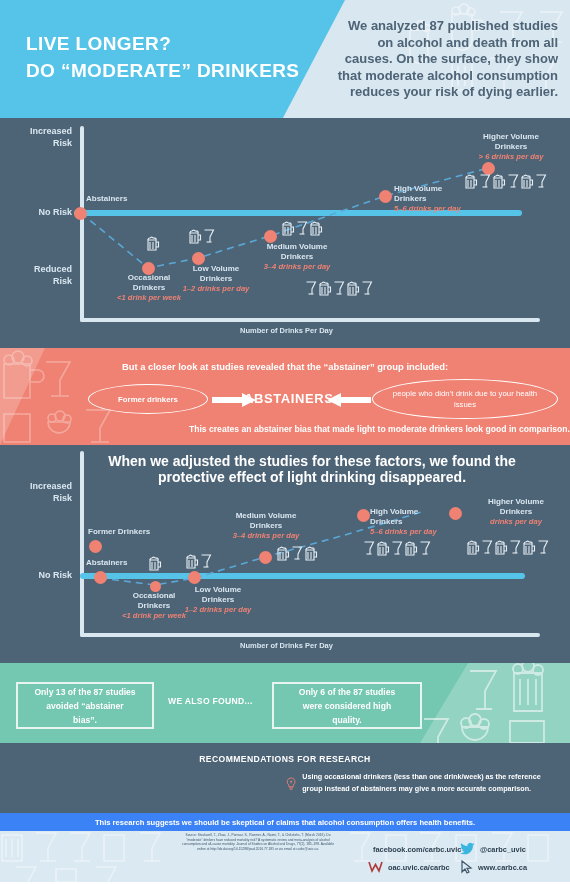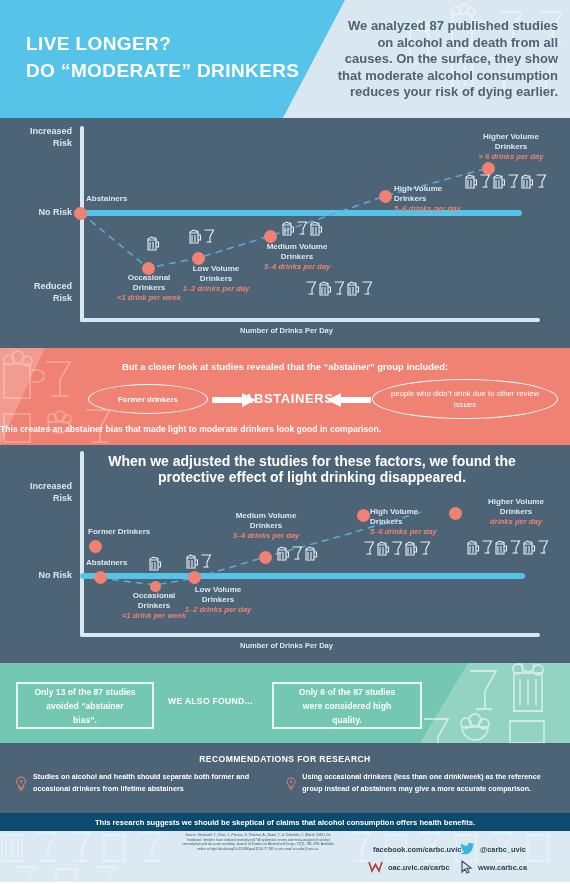--- a/index.html
+++ b/index.html
@@ -88,21 +88,21 @@
   .salmon-tint {
     position: absolute; left: 0; top: 0; width: 100px; height: 97px;
     background: rgba(255,255,255,0.20);
     clip-path: polygon(0 0, 45% 0, 0 100%);
   }
   .salmon-head {
     position: absolute; left: 0; top: 13px; width: 570px; text-align: center;
     color: #ffffff; font-size: 9.4px; font-weight: bold;
   }
   .salmon-foot {
-    position: absolute; left: 0; top: 76px; width: 570px; text-align: left;
+    position: absolute; left: 0; top: 76px; width: 570px; text-align: right;
     color: #ffffff; font-size: 8.6px; font-weight: bold;
   }
   .ellipse {
     position: absolute; border: 1.6px solid #ffffff; border-radius: 50%;
     display: flex; align-items: center; justify-content: center;
     color: #ffffff; text-align: center; line-height: 11px;
   }
   .abst-word {
     position: absolute; color: #ffffff; font-size: 13px; font-weight: bold;
     letter-spacing: 0.6px;
@@ -138,21 +138,21 @@
     position: absolute; left: 0; top: 11px; width: 570px; text-align: center;
     color: #ffffff; font-size: 8.6px; font-weight: bold; letter-spacing: 0.4px;
   }
   .rec-item { position: absolute; display: flex; align-items: flex-start; gap: 5px; }
   .rec-text {
     color: #ffffff; font-size: 7.2px; font-weight: bold; line-height: 11.5px;
   }
 
   
   .skeptical {
-    position: relative; width: 570px; height: 18px; background: #0c4a6e;
+    position: relative; width: 570px; height: 18px; background: #3b82f6;
     display: flex; align-items: center; justify-content: center;
   }
   .skeptical span {
     color: #ffffff; font-size: 7.6px; font-weight: bold;
   }
 
   
   .footer {
     position: relative; width: 570px; height: 51px;
     background: #dbe9f2; overflow: hidden;
@@ -219,21 +219,21 @@
   </div>
 
   <div class="chart-panel" id="chart1">
     <div class="axis-y" style="left:80px; top:8px; height:196px;"></div>
     <div class="axis-x" style="left:80px; top:200px; width:460px;"></div>
     <div class="norisk-line" style="left:74px; top:92px; width:448px;"></div>
 
     <div class="axis-label" style="left:10px; top:8px; width:62px; white-space:pre-line;">Increased
 Risk</div>
     <div class="axis-label" style="left:10px; top:89px; width:62px;">No Risk</div>
-    <div class="axis-label" style="left:10px; top:146px; width:62px; white-space:pre-line;margin-top:17px;">Reduced
+    <div class="axis-label" style="left:10px; top:146px; width:62px; white-space:pre-line;">Reduced
 Risk</div>
     <div class="xaxis-title" style="left:240px; top:208px;">Number of Drinks Per Day</div>
 
     <svg class="dash-svg" width="570" height="230">
       <polyline points="81,95 148,150 198,140 270,118 385,78 488,50" fill="none" stroke="#5aa8d6" stroke-width="1.6" stroke-dasharray="7,5"></polyline>
     </svg>
 
     <div class="dot" style="left:74px; top:89px;"></div>
     <div class="pt-label left" style="left:86px; top:76px; width:90px;">Abstainers</div>
 
@@ -415,21 +415,21 @@
       <path d="M0 5h30V1l14 7-14 7v-4H0z" fill="#ffffff"></path>
     </svg>
 
     <div class="abst-word" style="left:244px; top:43px;">ABSTAINERS</div>
 
     <svg style="position:absolute;left:325px;top:44px;" width="46" height="16" viewBox="0 0 46 16">
       <path d="M46 5H16V1L2 8l14 7v-4h30z" fill="#ffffff"></path>
     </svg>
 
     <div class="ellipse" style="left:372px; top:31px; width:186px; height:40px; font-size:7.8px; padding:0 14px;">
-      <span>people who didn’t drink due to other review issues</span>
+      <span>people who didn’t drink due to your health issues</span>
     </div>
 
     <div class="salmon-foot">This creates an abstainer bias that made light to moderate drinkers look good in comparison.</div>
   </div>
 
   <div class="chart-panel" id="chart2">
     <div class="axis-y" style="left:80px; top:6px; height:186px;"></div>
     <div class="axis-x" style="left:80px; top:188px; width:460px;"></div>
     <div class="norisk-line" style="left:80px; top:128px; width:445px;"></div>
 
@@ -622,30 +622,20 @@
       <span>Only 13 of the 87 studies avoided “abstainer bias”.</span>
     </div>
     <div class="green-mid" style="left:168px; top:33px;">WE ALSO FOUND...</div>
     <div class="green-box" style="left:272px; top:19px; width:150px; height:47px;">
       <span>Only 6 of the 87 studies were considered high quality.</span>
     </div>
   </div>
 
   <div class="recs">
     <div class="recs-title">RECOMMENDATIONS FOR RESEARCH</div>
-    <div class="rec-item" style="left:14px; top:28px; width:255px;">
-      <svg width="22" height="26" viewBox="0 0 22 26">
-        <g fill="none" stroke="#ef8273" stroke-width="1.5">
-          <path d="M11 2a7 7 0 0 0 -4 12.8V18h8v-3.2A7 7 0 0 0 11 2z"></path>
-          <path d="M7.5 20h7M8.5 22.5h5"></path>
-          <path d="M11 8v4M9 8h4"></path>
-        </g>
-      </svg>
-      <div class="rec-text">Studies on alcohol and health should separate both former and occasional drinkers from lifetime abstainers</div>
-    </div>
     <div class="rec-item" style="left:285px; top:28px; width:278px;">
       <svg width="22" height="26" viewBox="0 0 22 26">
         <g fill="none" stroke="#ef8273" stroke-width="1.5">
           <path d="M11 2a7 7 0 0 0 -4 12.8V18h8v-3.2A7 7 0 0 0 11 2z"></path>
           <path d="M7.5 20h7M8.5 22.5h5"></path>
           <path d="M11 8v4M9 8h4"></path>
         </g>
       </svg>
       <div class="rec-text">Using occasional drinkers (less than one drink/week) as the reference group instead of abstainers may give a more accurate comparison.</div>
     </div>

